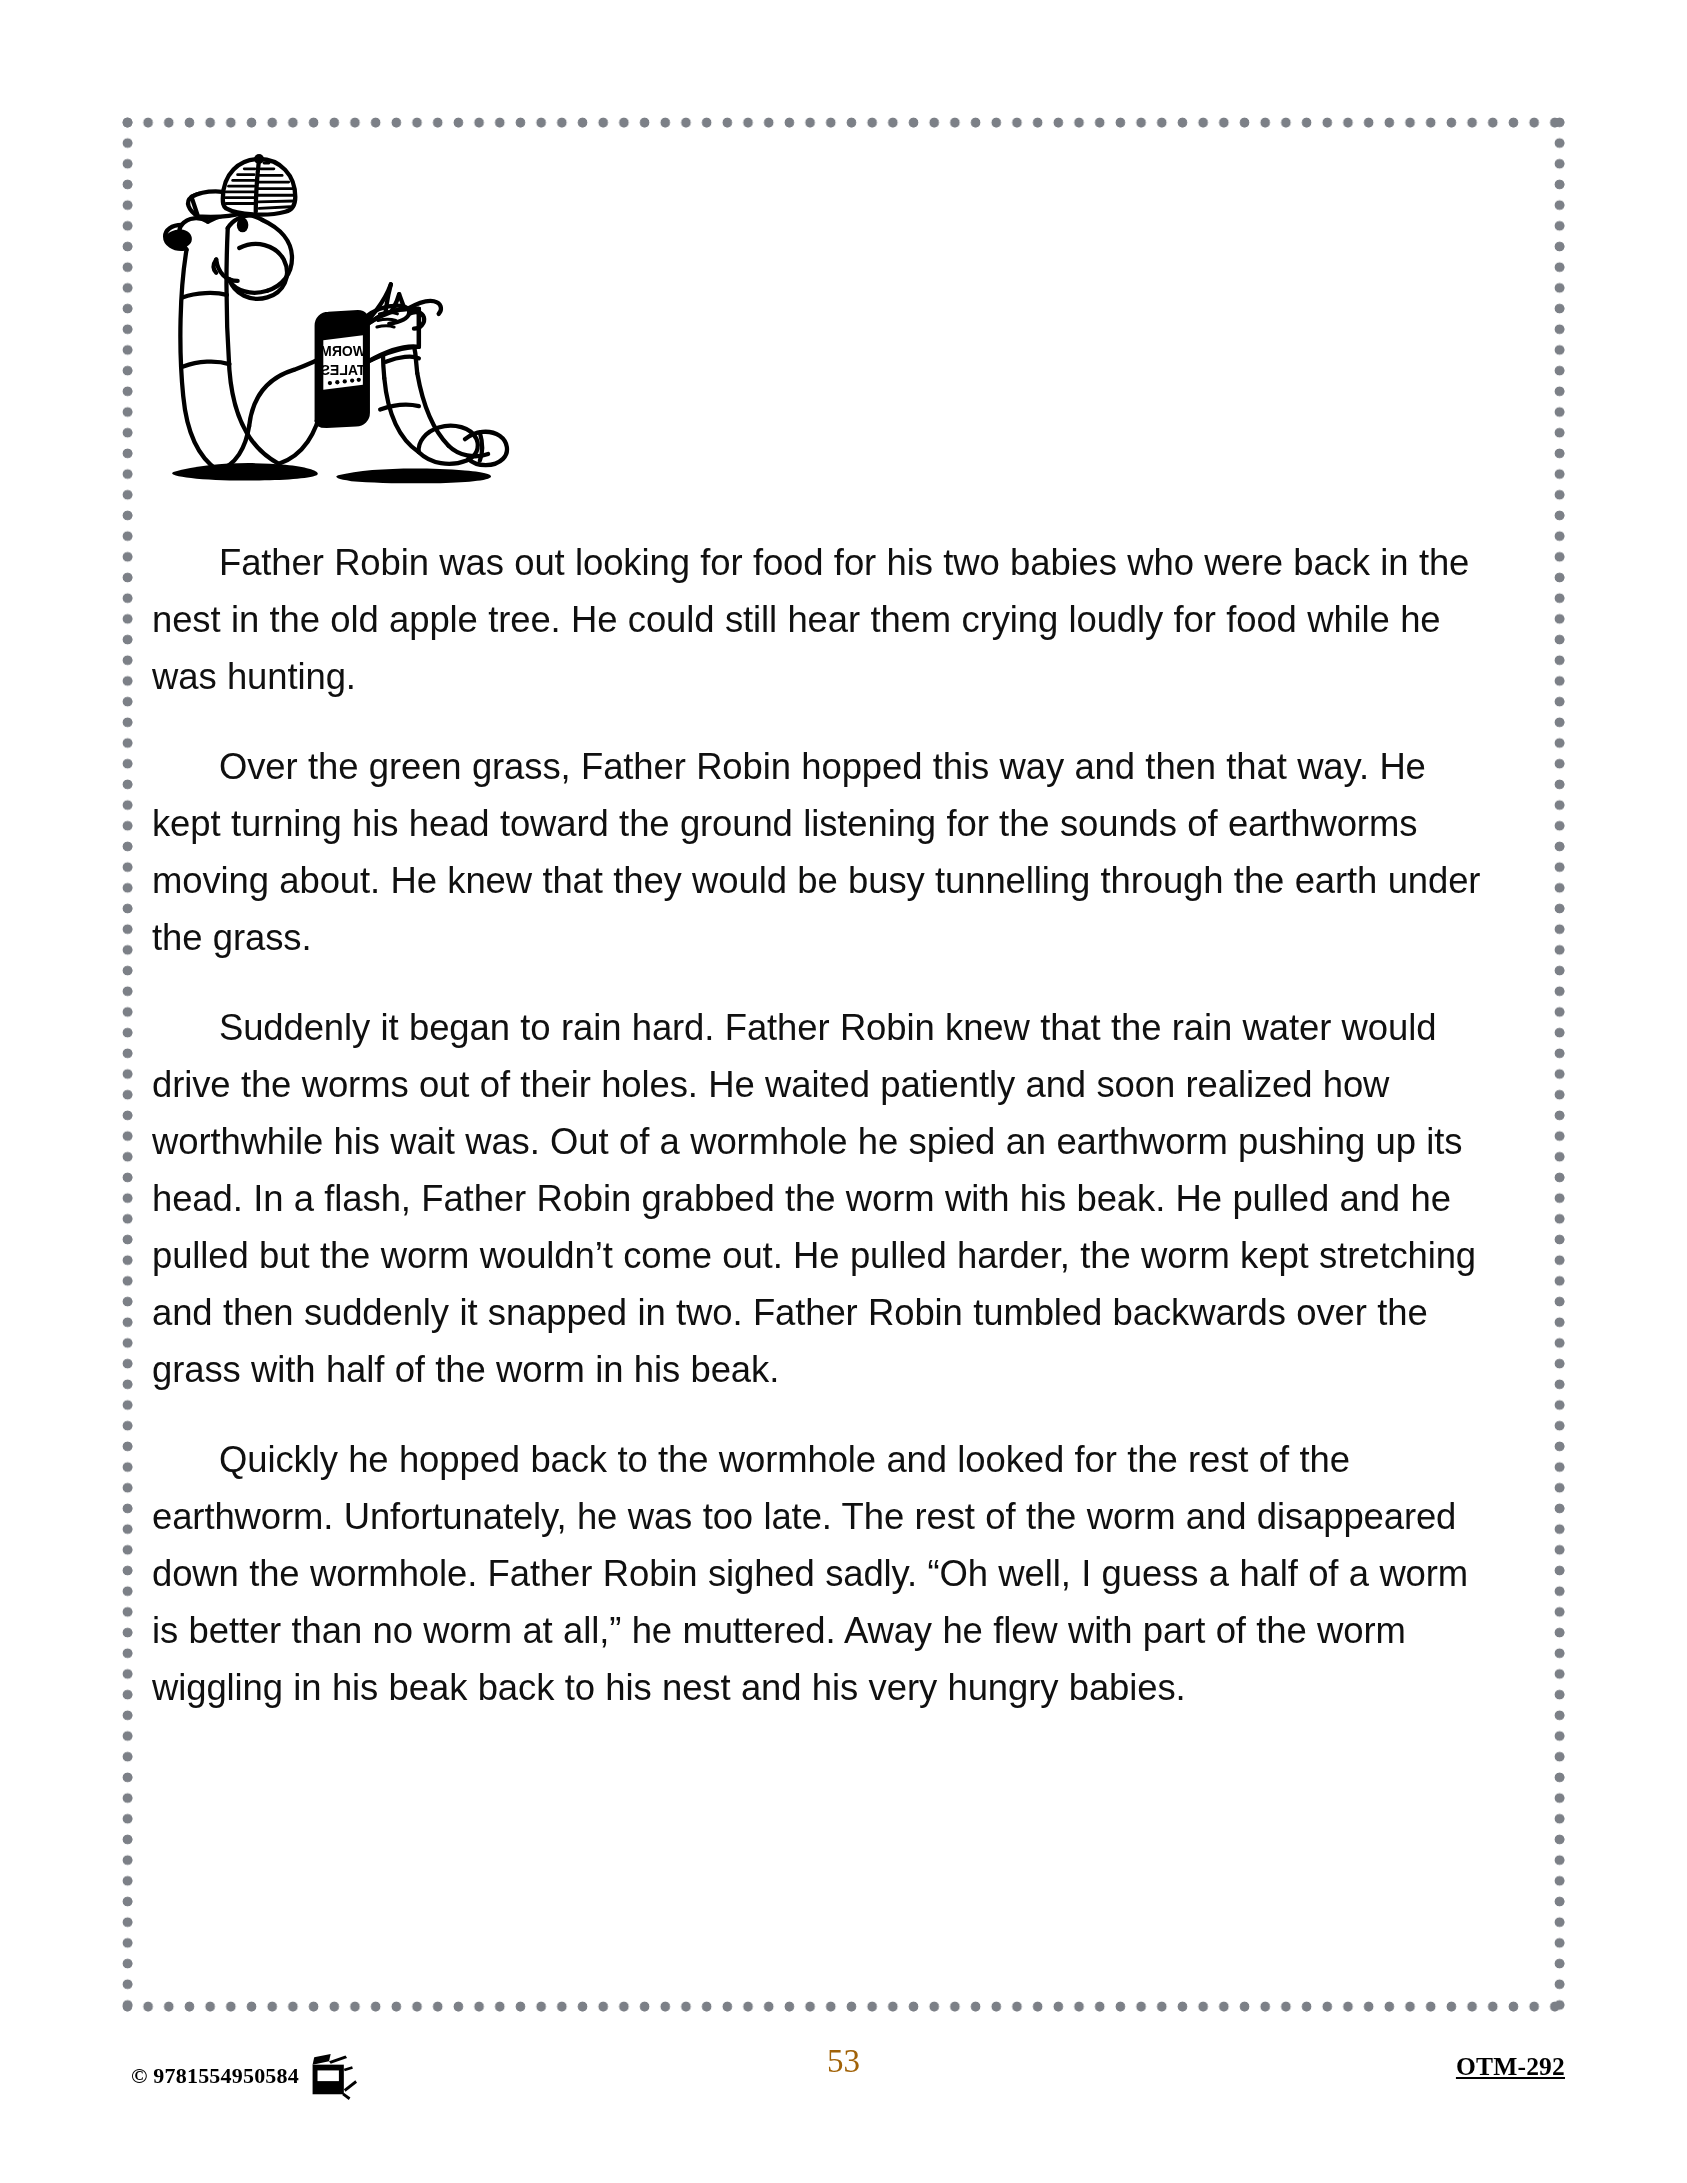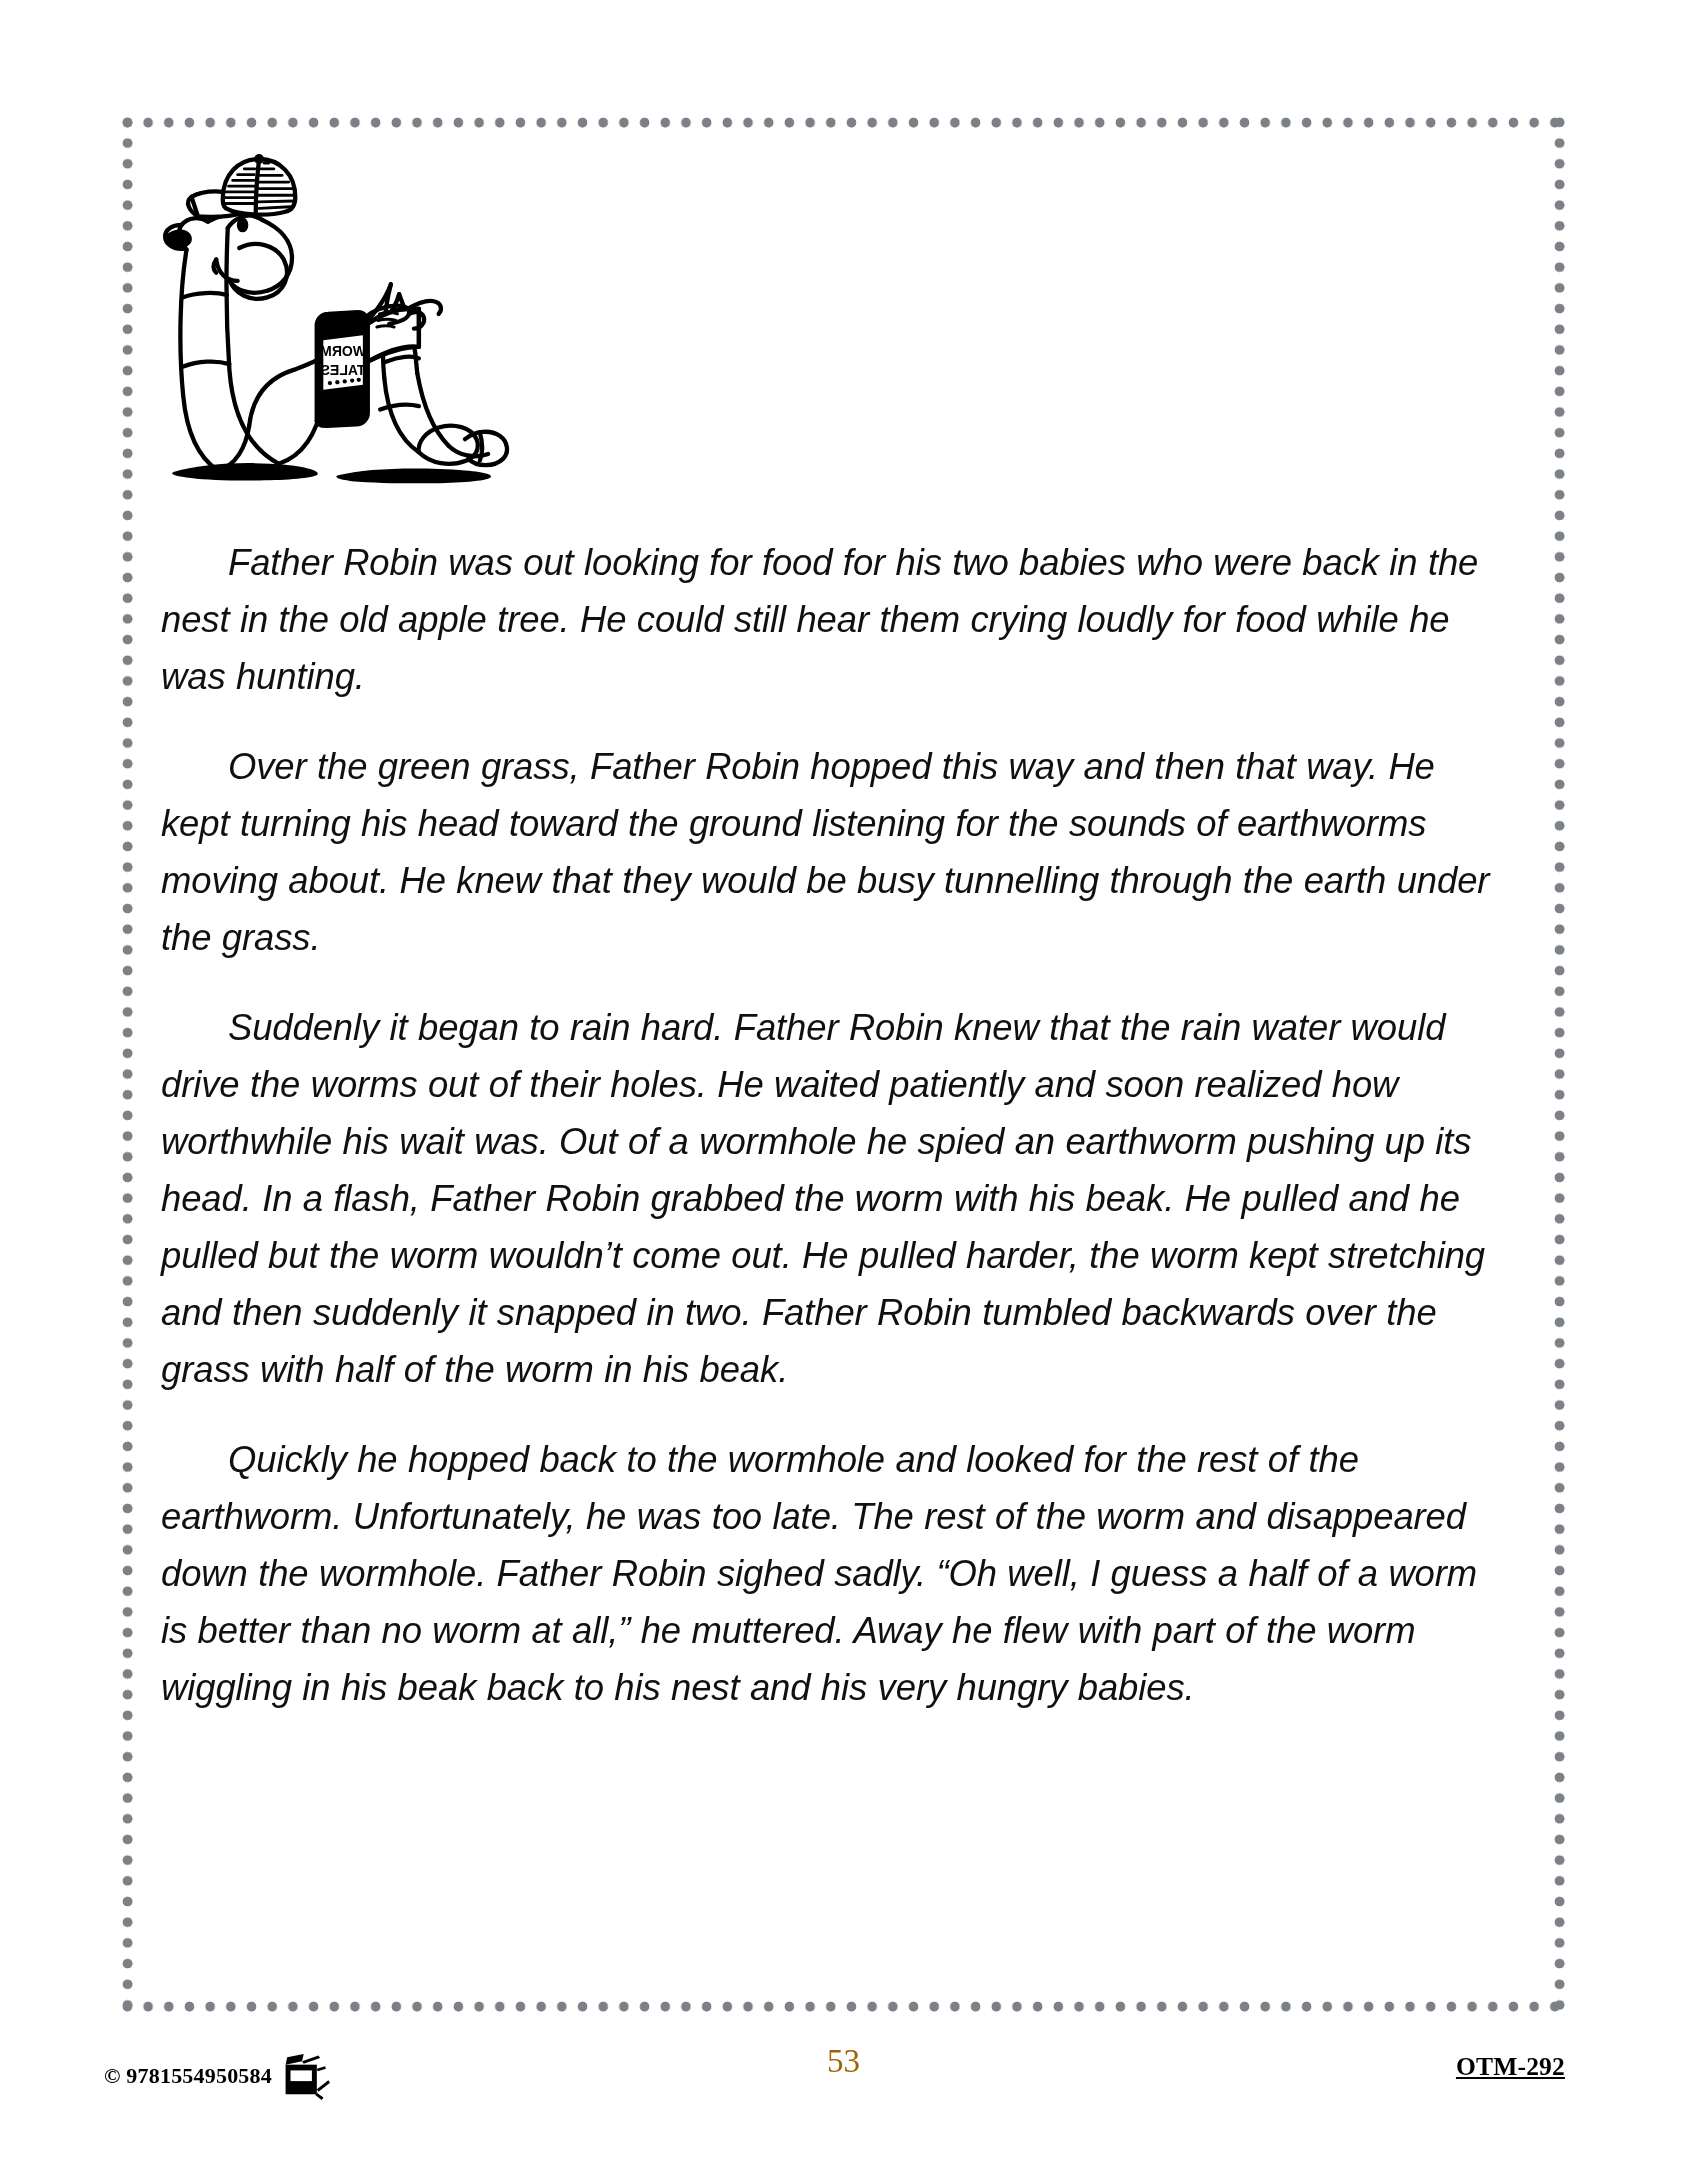--- a/index.html
+++ b/index.html
@@ -102,24 +102,23 @@
     color: #000000;
     transform: scaleX(0.93);
     transform-origin: center center;
     margin: 13px 0 0 0;
     white-space: nowrap;
   }
 
   
   .story-body {
     position: absolute;
-    left: 161px;
+    left: 152px;
     top: 534px;
     width: 1351px;
-    font-style: italic;
   }
   .story-para {
     font-family: "Liberation Sans", sans-serif;
     font-size: 37px;
     line-height: 57px;
     color: #101010;
     margin: 0 0 33px 0;
     text-indent: 68px;
     letter-spacing: -0.1px;
     word-spacing: 0.4px;
@@ -131,21 +130,21 @@
   
   .footer {
     position: absolute;
     left: 0;
     top: 2040px;
     width: 1687px;
     height: 91px;
   }
   .footer-left {
     position: absolute;
-    left: 104px;
+    left: 131px;
     top: 11.5px;
     display: flex;
     align-items: center;
     gap: 6.6px;
   }
   .copyright {
     font-family: "Liberation Serif", serif;
     font-weight: 700;
     font-size: 22px;
     color: #000000;

